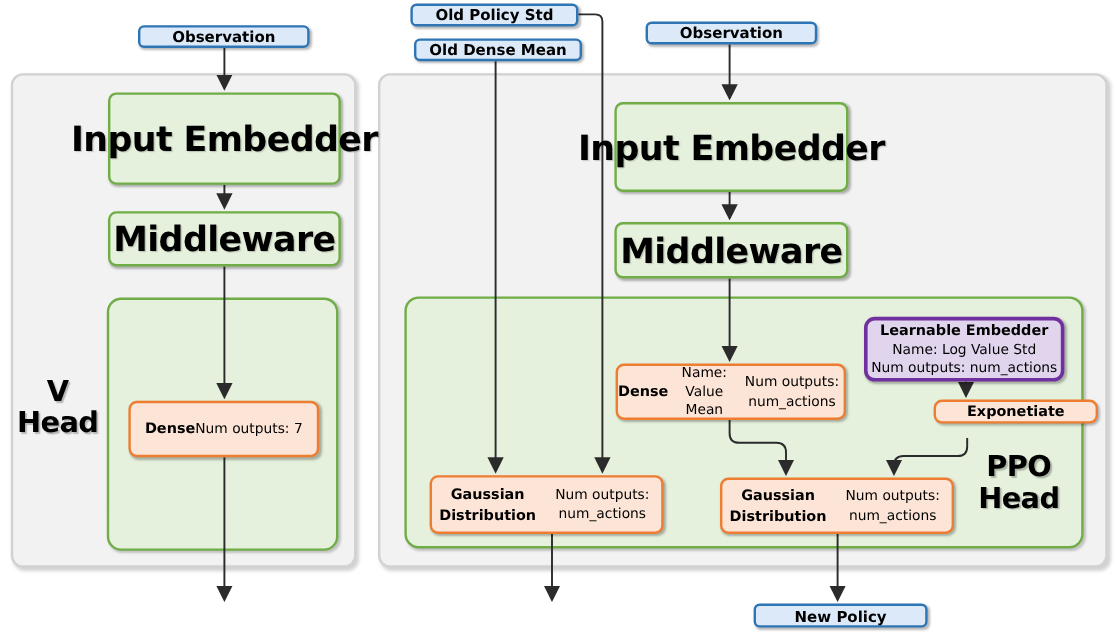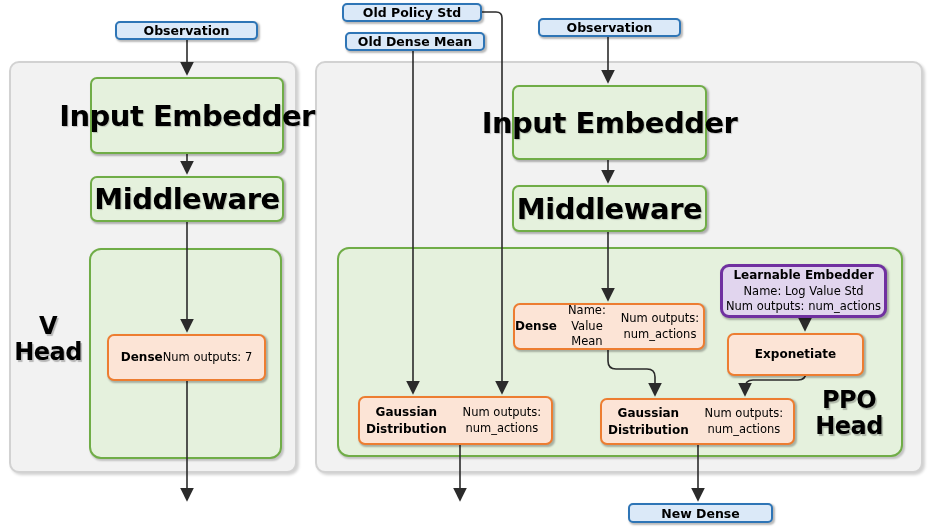--- a/index.html
+++ b/index.html
@@ -136,37 +136,37 @@
     <span class="bl">Name: Value Mean</span>
     <span class="bl">Num outputs: num_actions</span>
   </div>
 
   <div class="abs box purple level3" style="left:720px;top:264px;width:167px;height:54px;">
     <span class="bt">Learnable Embedder</span>
     <span class="bl">Name: Log Value Std</span>
     <span class="bl">Num outputs: num_actions</span>
   </div>
 
-  <div class="abs box orange level3" style="left:727px;top:333px;width:137px;height:43px;">
+  <div class="abs box orange level3" style="left:778px;top:333px;width:137px;height:20px;">
     <span class="bt">Exponetiate</span>
   </div>
 
   <div class="abs box orange level3" style="left:358px;top:396px;width:195px;height:49px;">
     <span class="bt">Gaussian Distribution</span>
     <span class="bl">Num outputs: num_actions</span>
   </div>
 
   <div class="abs box orange level3" style="left:600px;top:398px;width:195px;height:47px;">
     <span class="bt">Gaussian Distribution</span>
     <span class="bl">Num outputs: num_actions</span>
   </div>
 
-  <div class="abs headlabel level3" style="left:803px;top:387px;width:92px;">
+  <div class="abs headlabel level3" style="left:803px;top:376px;width:92px;">
     <div>PPO</div>
     <div>Head</div>
   </div>
 
 
   <div class="abs box blue level3" style="left:628px;top:503px;width:145px;height:20px;">
-    <span>New Dense</span>
+    <span>New Policy</span>
   </div>
 
 </div>
 
 </body></html>

